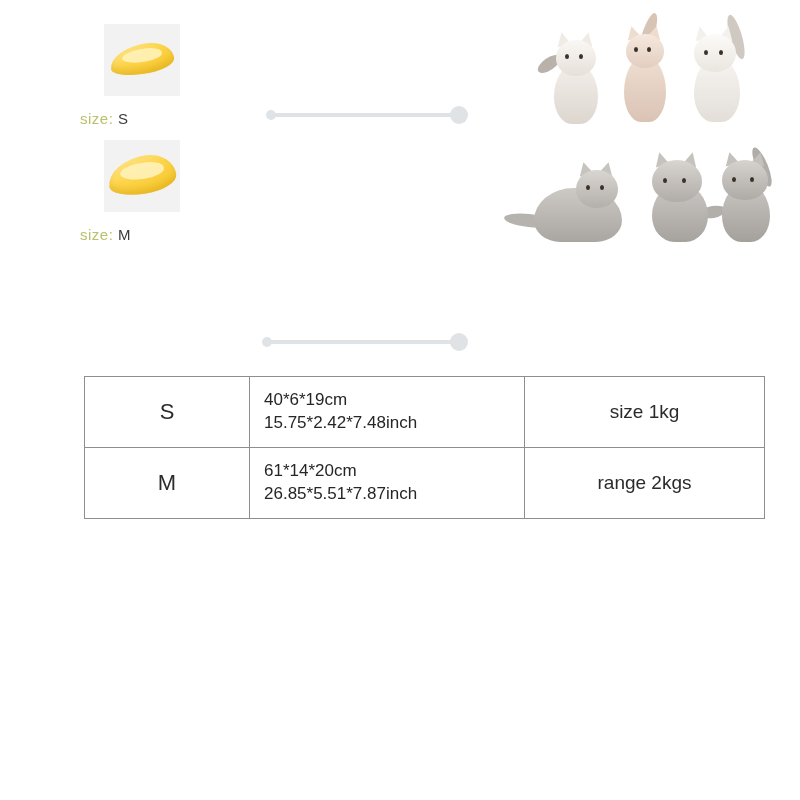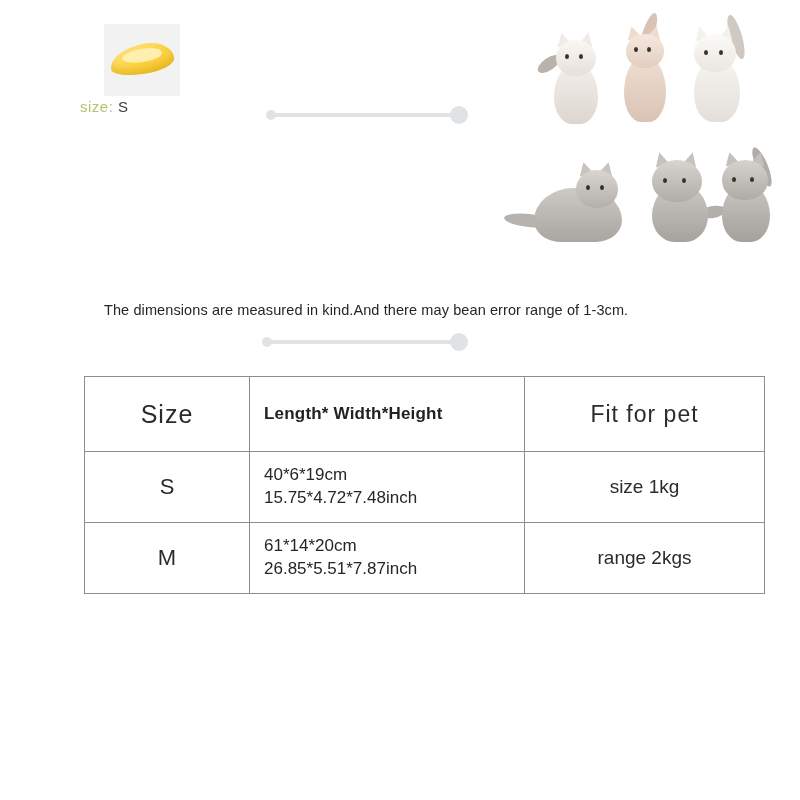--- a/index.html
+++ b/index.html
@@ -75,21 +75,21 @@
     width: 68px;
   }
   .thumb.m .bed-inner {
     top: 23px;
     left: 16px;
     width: 44px;
     height: 16px;
   }
 
   .size-label {
-    margin-top: 2px;
+    margin-top: 14px;
     font-size: 15px;
     letter-spacing: .5px;
     color: #3c3c3c;
     text-align: left;
     padding-left: 2px;
     white-space: nowrap;
   }
   .size-label .key {
     color: #b9c16a;
   }
@@ -342,20 +342,30 @@
         <div class="body"></div>
         <div class="ear l"></div>
         <div class="ear r"></div>
       <div class="head"></div>
         <div class="eye l"></div>
         <div class="eye r"></div>
     </div>
   </div>
 
   <div class="size-row row-m">
+    <div class="thumb-wrap">
+      <div class="thumb m">
+        <div class="bed"></div>
+        <div class="bed-inner"></div>
+      </div>
+      <div class="size-label shift">
+        <span class="key">size:</span>
+        <span>M</span>
+      </div>
+    </div>
     <div class="measure m-m">
       <div class="bar"></div>
       <div class="dot left"></div>
       <div class="dot right"></div>
     </div>
   </div>
 
   <div class="cats adults">
     <div class="cat a1">
       <div class="tail"></div>
@@ -379,49 +389,37 @@
       <div class="tail"></div>
         <div class="body"></div>
         <div class="ear l"></div>
         <div class="ear r"></div>
       <div class="head"></div>
         <div class="eye l"></div>
         <div class="eye r"></div>
     </div>
   </div>
 
-  <div class="note">The dimensions are  measured in kind.And there may  bean error range of 1-3cm.</div>
 
   <table class="spec-table">
     <colgroup>
       <col class="col-size">
       <col class="col-dim">
       <col class="col-fit">
     </colgroup>
     <tbody>
-      <tr class="row-head">
-        <td>
-          <div class="cell center h-size">Size</div>
-        </td>
-        <td>
-          <div class="cell h-dim">Length* Width*Height</div>
-        </td>
-        <td>
-          <div class="cell center h-fit">Fit for pet</div>
-        </td>
-      </tr>
 
       <tr class="row-data">
         <td>
           <div class="cell center v-size">S</div>
         </td>
         <td>
           <div class="cell v-dim">
             <span>40*6*19cm</span>
-            <span>15.75*4.72*7.48inch</span>
+            <span>15.75*2.42*7.48inch</span>
           </div>
         </td>
         <td>
           <div class="cell center v-fit">size 1kg</div>
         </td>
       </tr>
 
       <tr class="row-data">
         <td>
           <div class="cell center v-size">M</div>

